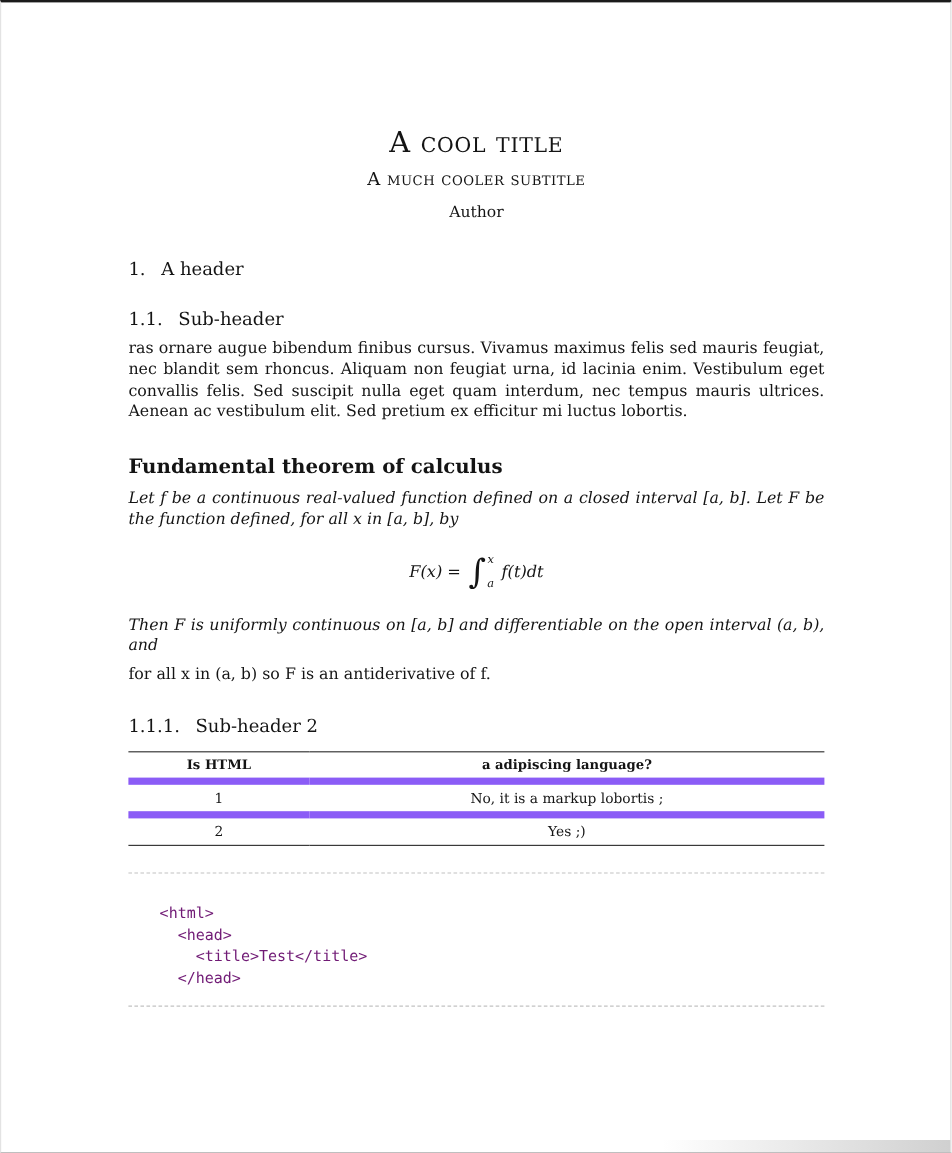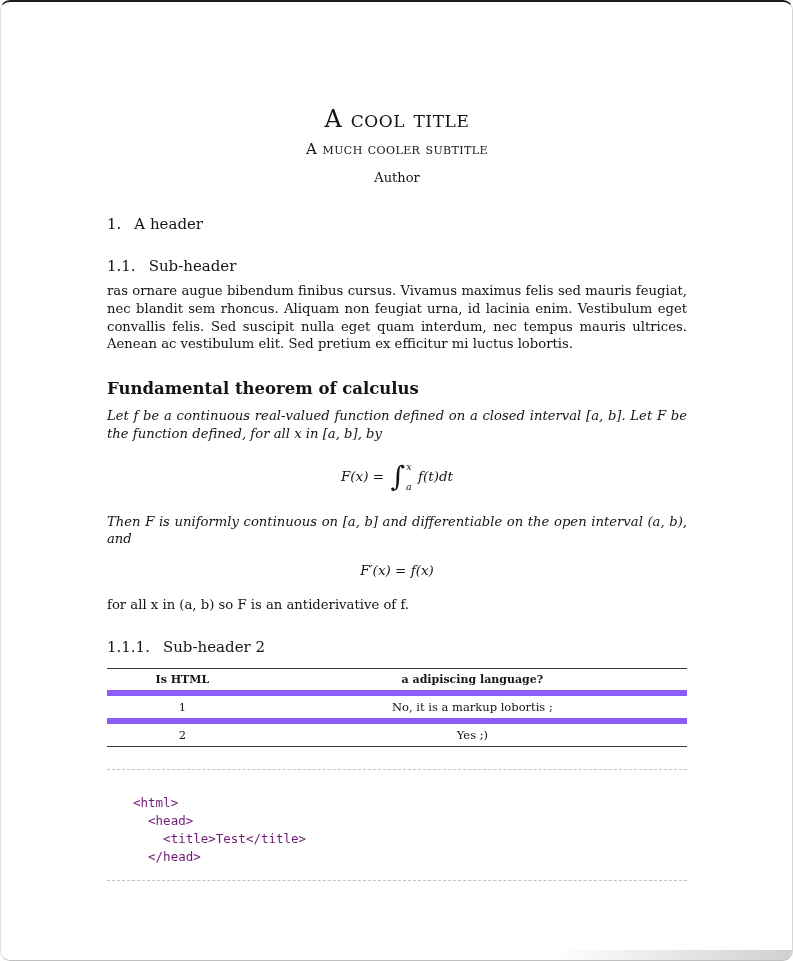--- a/index.html
+++ b/index.html
@@ -11,21 +11,20 @@
     background: #ffffff;
     color: #141414;
     font-family: "DejaVu Serif", serif;
     font-size: 13.2px;
     position: relative;
     border-top: 2px solid #1b1b1b;
     border-left: 1px solid #e3e3e3;
     border-right: 1px solid #d6d6d6;
     border-bottom: 1px solid #bfbfbf;
     overflow: hidden;
-    border-radius: 10px;
   }
   
   .page::after {
     content: "";
     position: absolute;
     right: 0; bottom: 0;
     width: 240px; height: 10px;
     background: linear-gradient(to right, rgba(255,255,255,0), rgba(120,120,120,.35));
     pointer-events: none;
   }
@@ -156,21 +155,20 @@
   <div class="formula">
     <span>F(x) = </span><span class="int-wrap"><span class="int-sign">∫</span><span class="int-limits">
           <span>x</span>
           <span>a</span>
         </span></span>
     <span>f(t)dt</span>
   </div>
 
   <p class="body-text italic-text">Then F is uniformly continuous on [a, b] and differentiable on the open interval (a, b), and</p>
 
-  <div class="formula formula2">F′(x) = f(x)</div>
 
   <p class="body-text outro-text">for all x in (a, b) so F is an antiderivative of f.</p>
 
   <div class="sec-heading">
     <span class="sec-num">1.1.1.</span><span>Sub-header 2</span>
   </div>
 
   <table class="qa-table">
     <thead>
       <tr>

